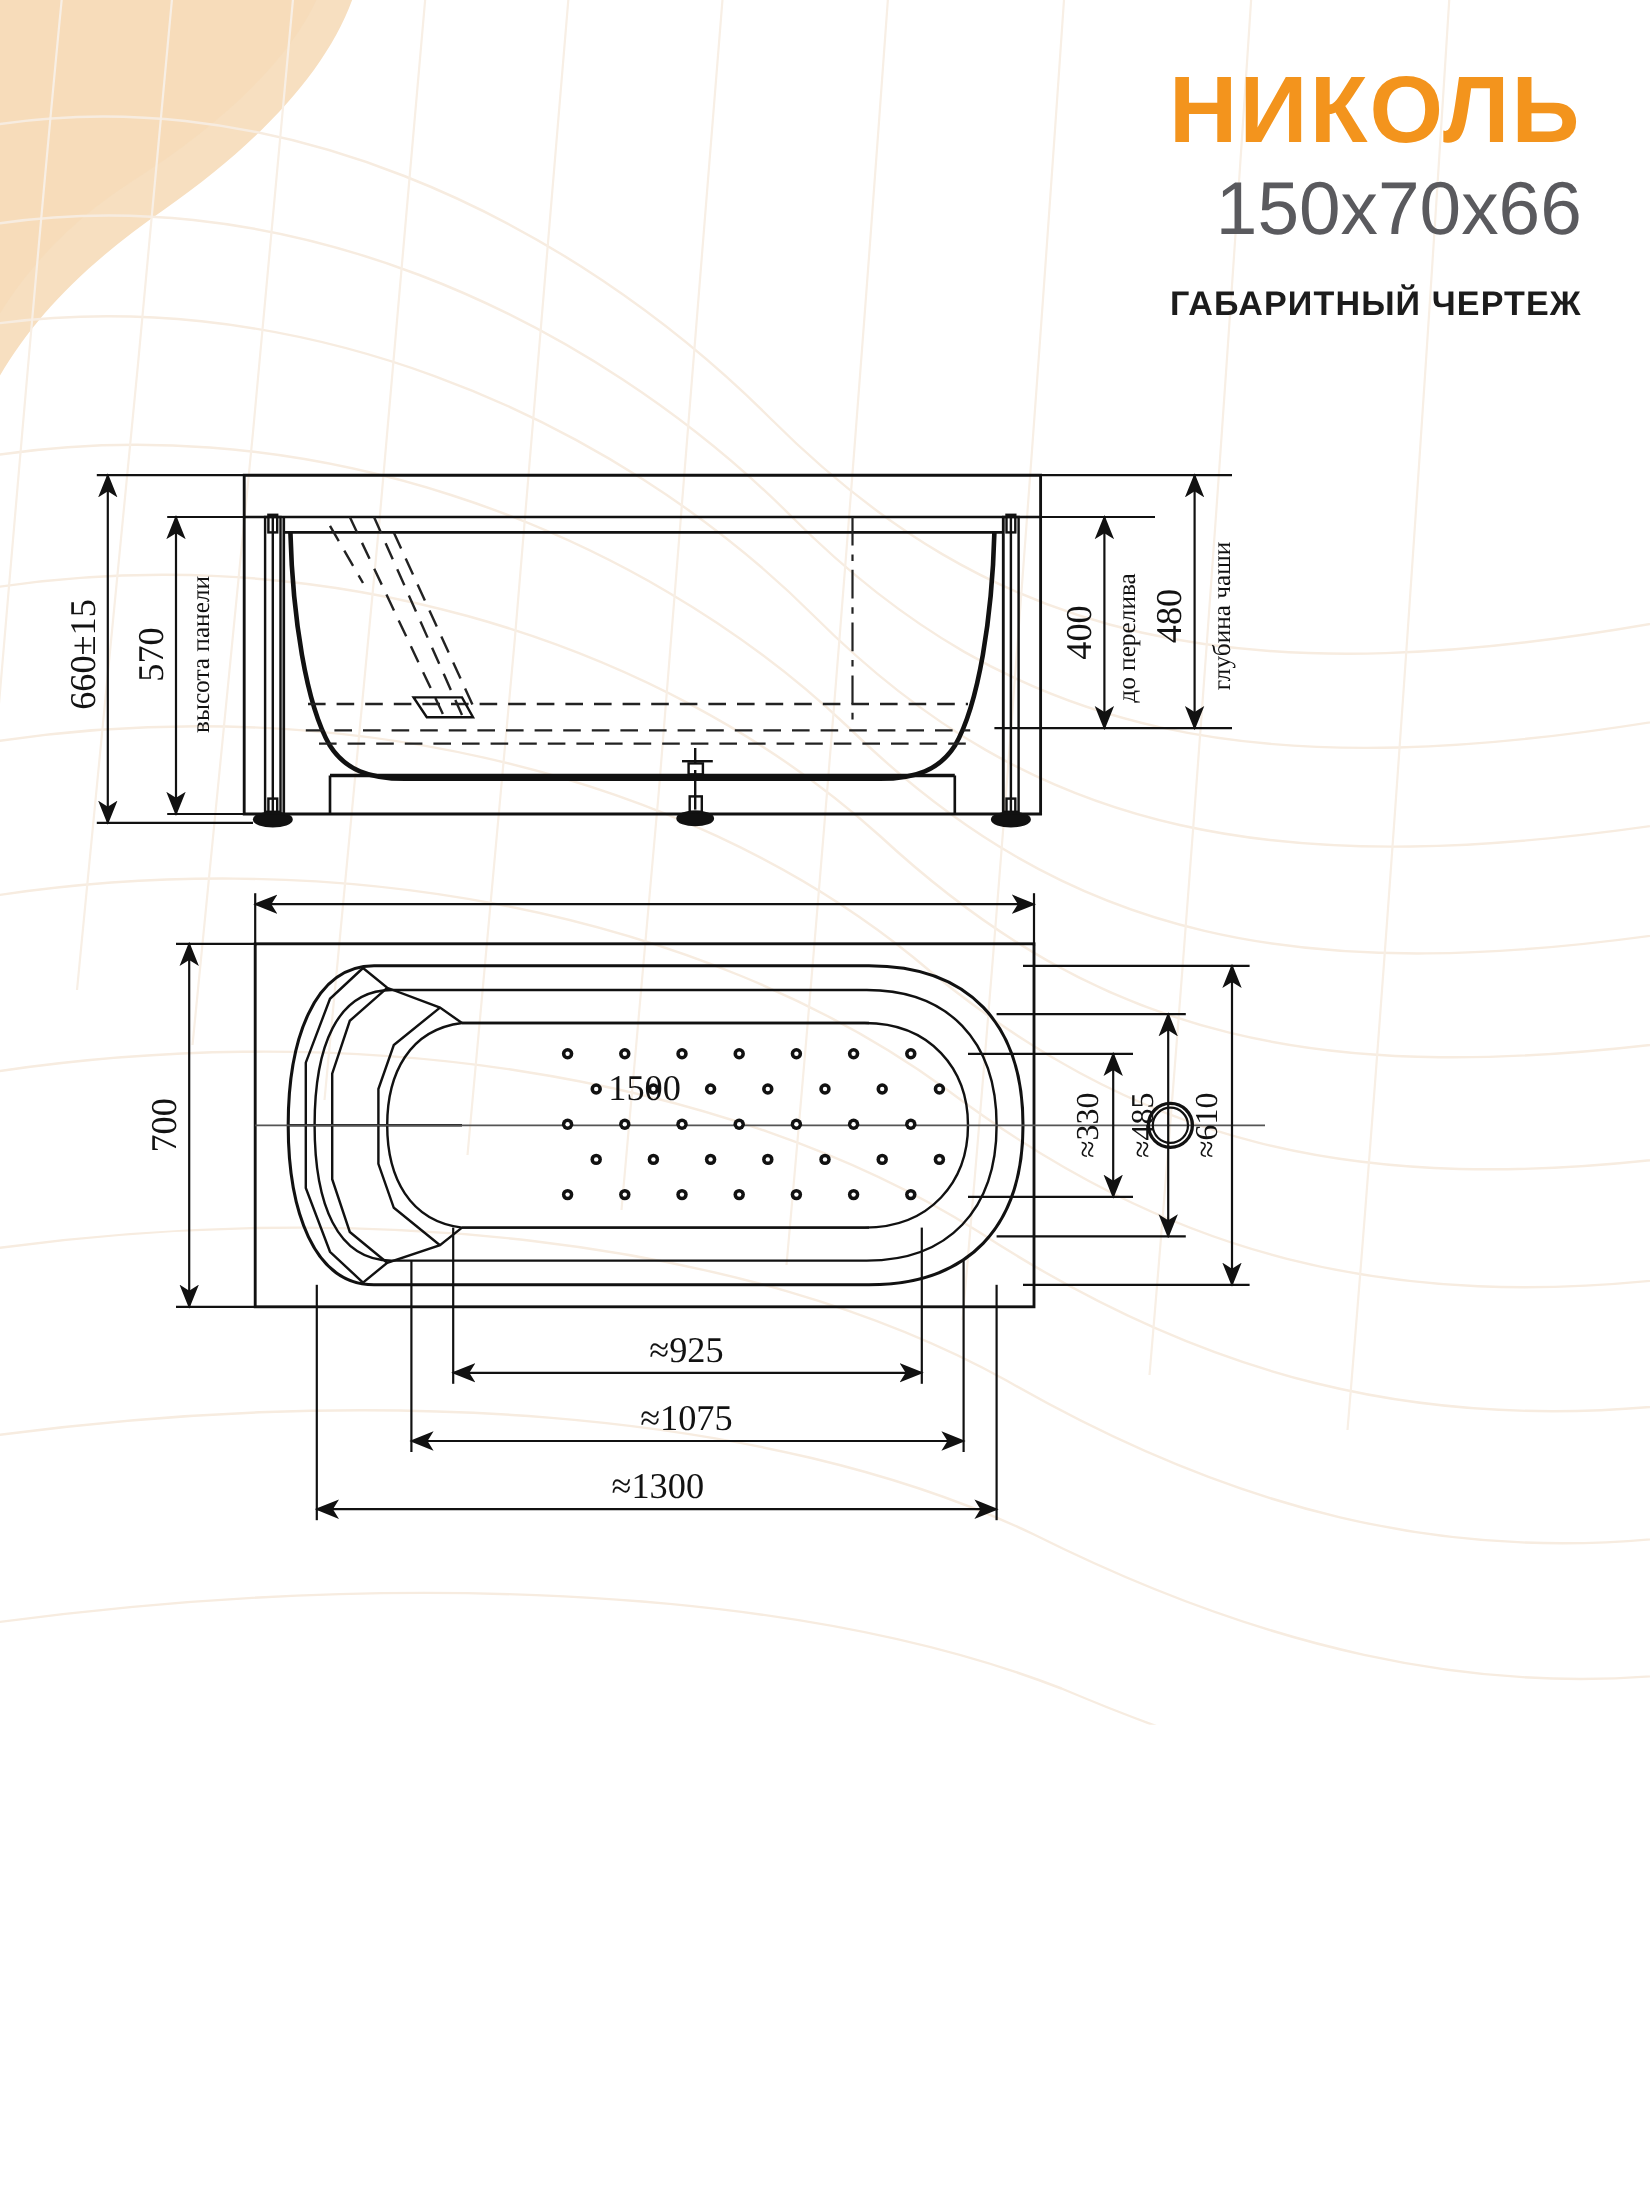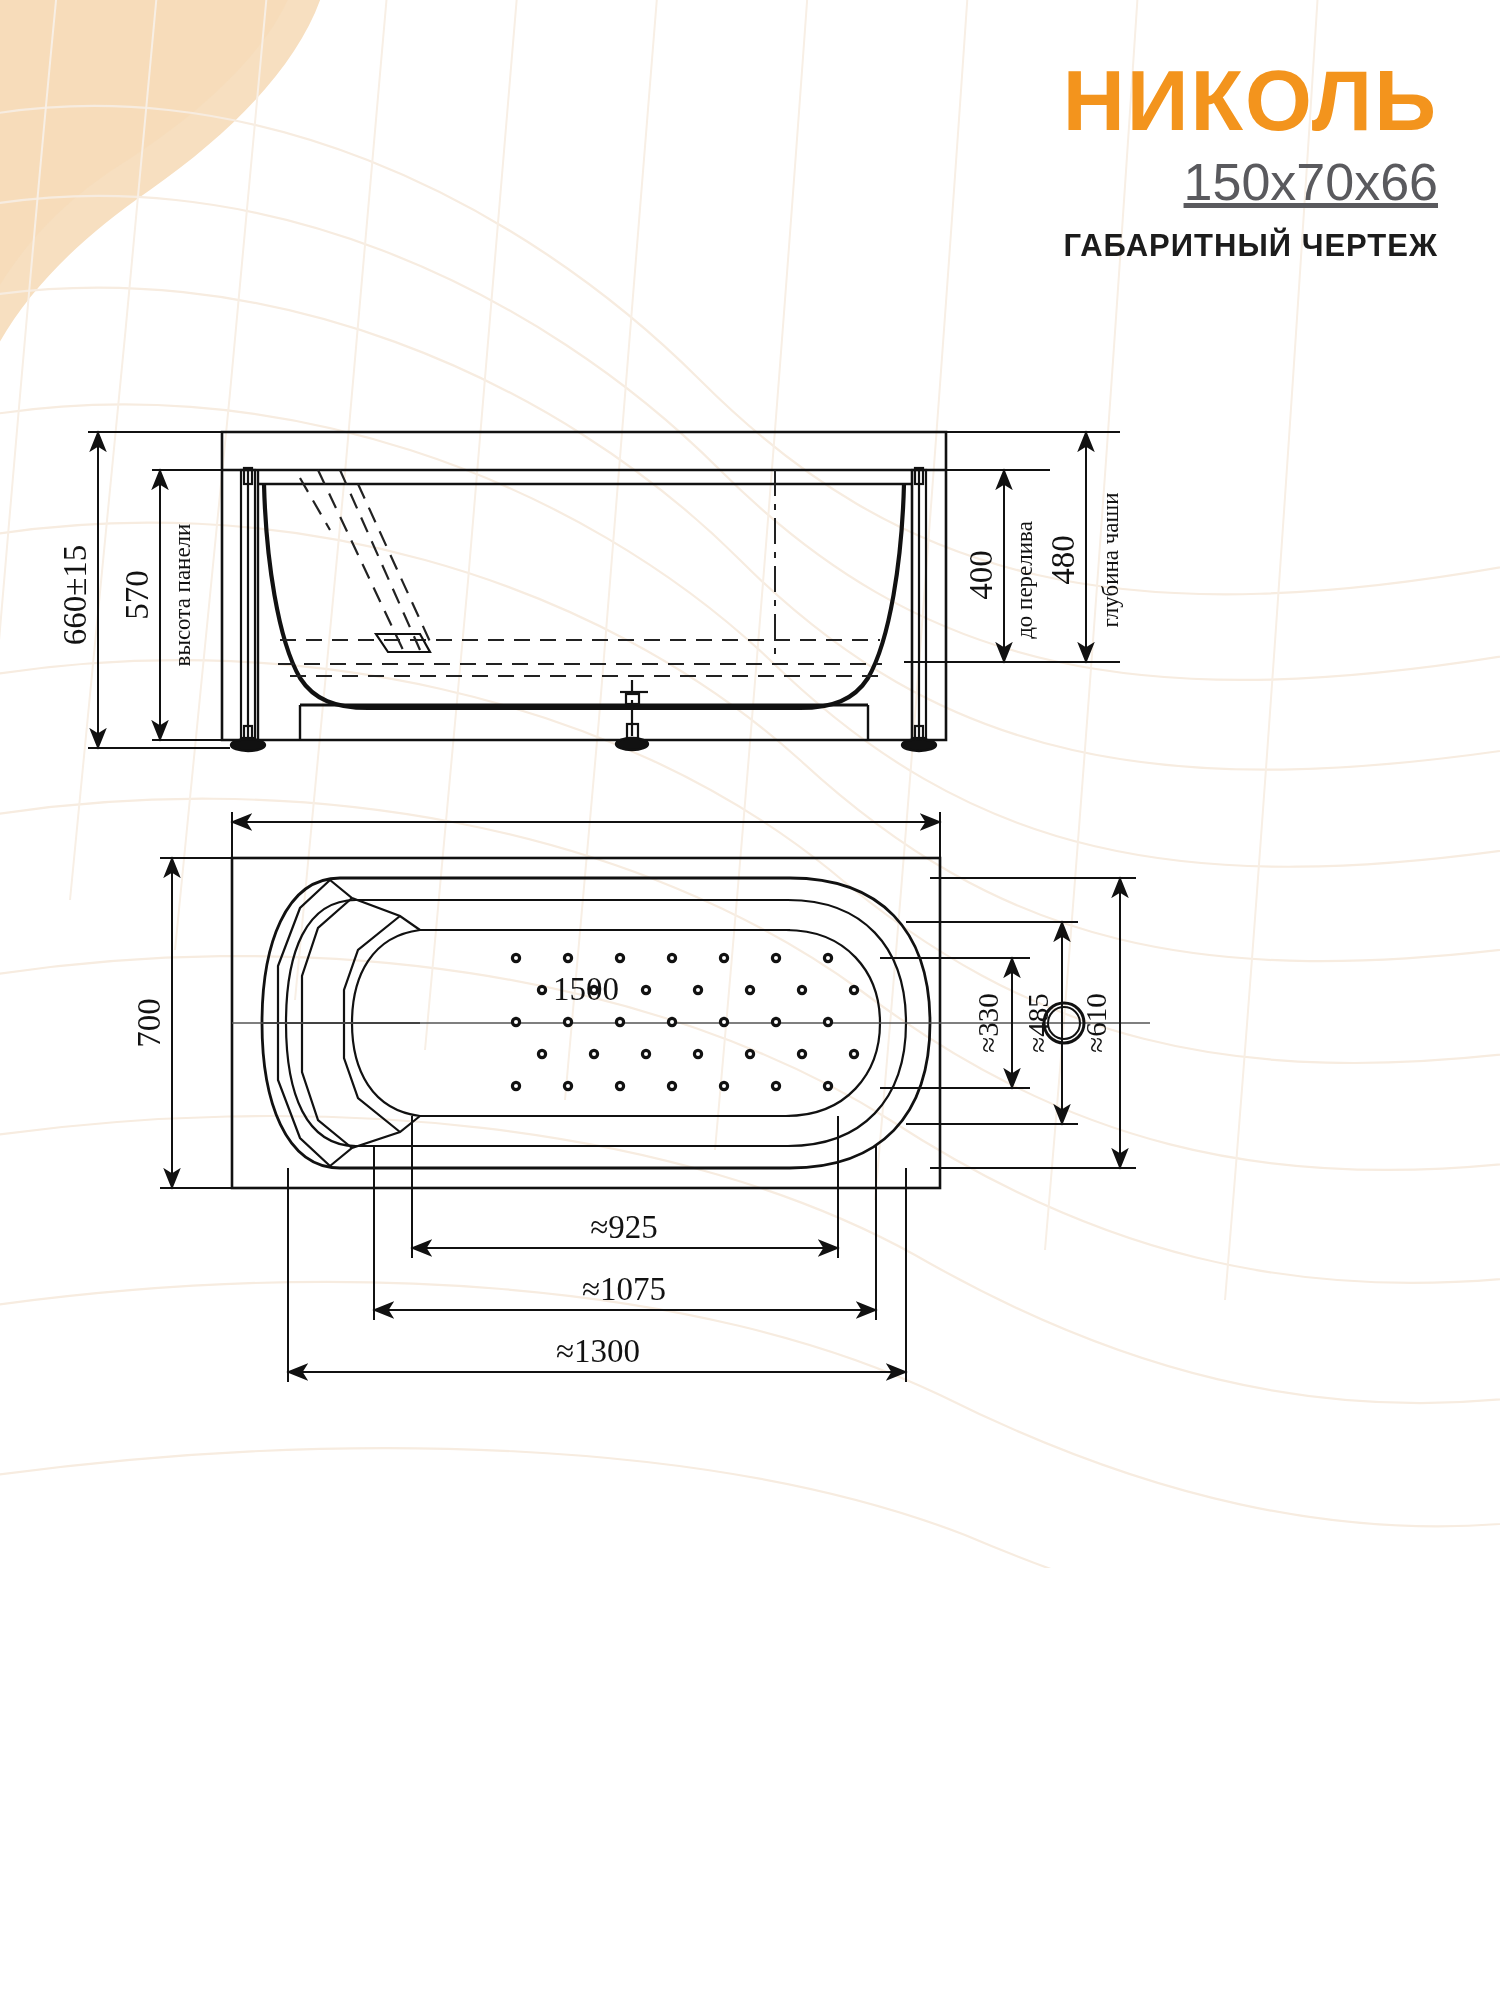--- a/index.html
+++ b/index.html
@@ -18,26 +18,26 @@
   
   #header{
     position:absolute;top:60px;right:62px;z-index:5;
     text-align:right;
   }
   #title{
     font-size:86px;font-weight:bold;letter-spacing:2px;
     color:#f3941d;line-height:0.95;margin:0;
   }
   #subtitle{
-    font-size:52px;font-weight:400;color:#5a5a5e;
-    margin:14px 0 0 0;line-height:1;letter-spacing:0px;text-decoration:underline;
+    font-size:68px;font-weight:400;color:#5a5a5e;
+    margin:14px 0 0 0;line-height:1;letter-spacing:0px;
   }
   #drawing-label{
     font-size:31px;font-weight:bold;color:#1c1c1c;
-    margin:20px 0 0 0;letter-spacing:1px;
+    margin:34px 0 0 0;letter-spacing:1px;
   }
 
   
   #dwg{position:absolute;inset:0;z-index:3;}
 
   .dim-text{
     font-family:"Liberation Serif", serif;
     font-size:29px;fill:#121212;
   }
   .dim-text-sm{

